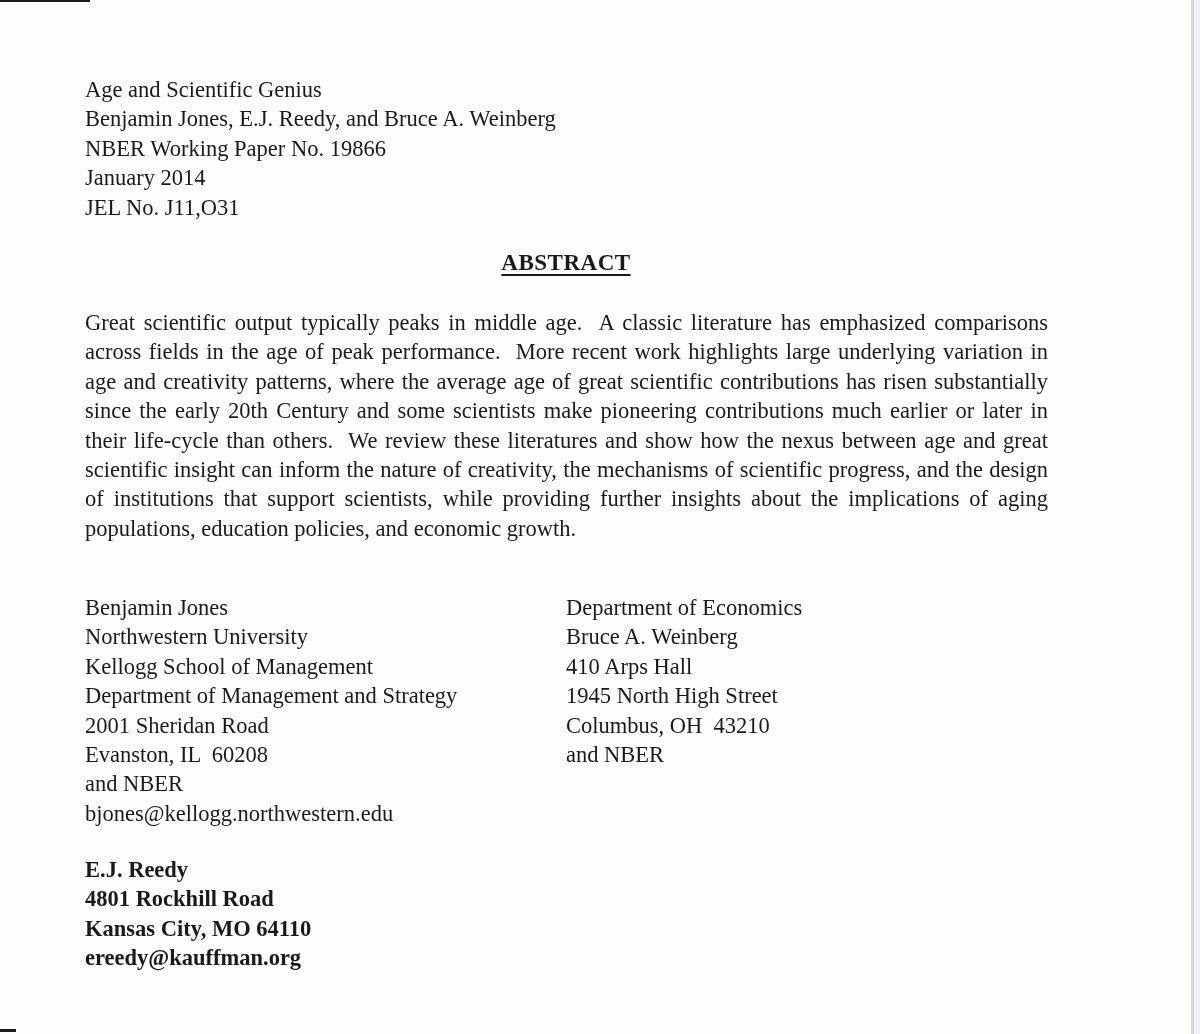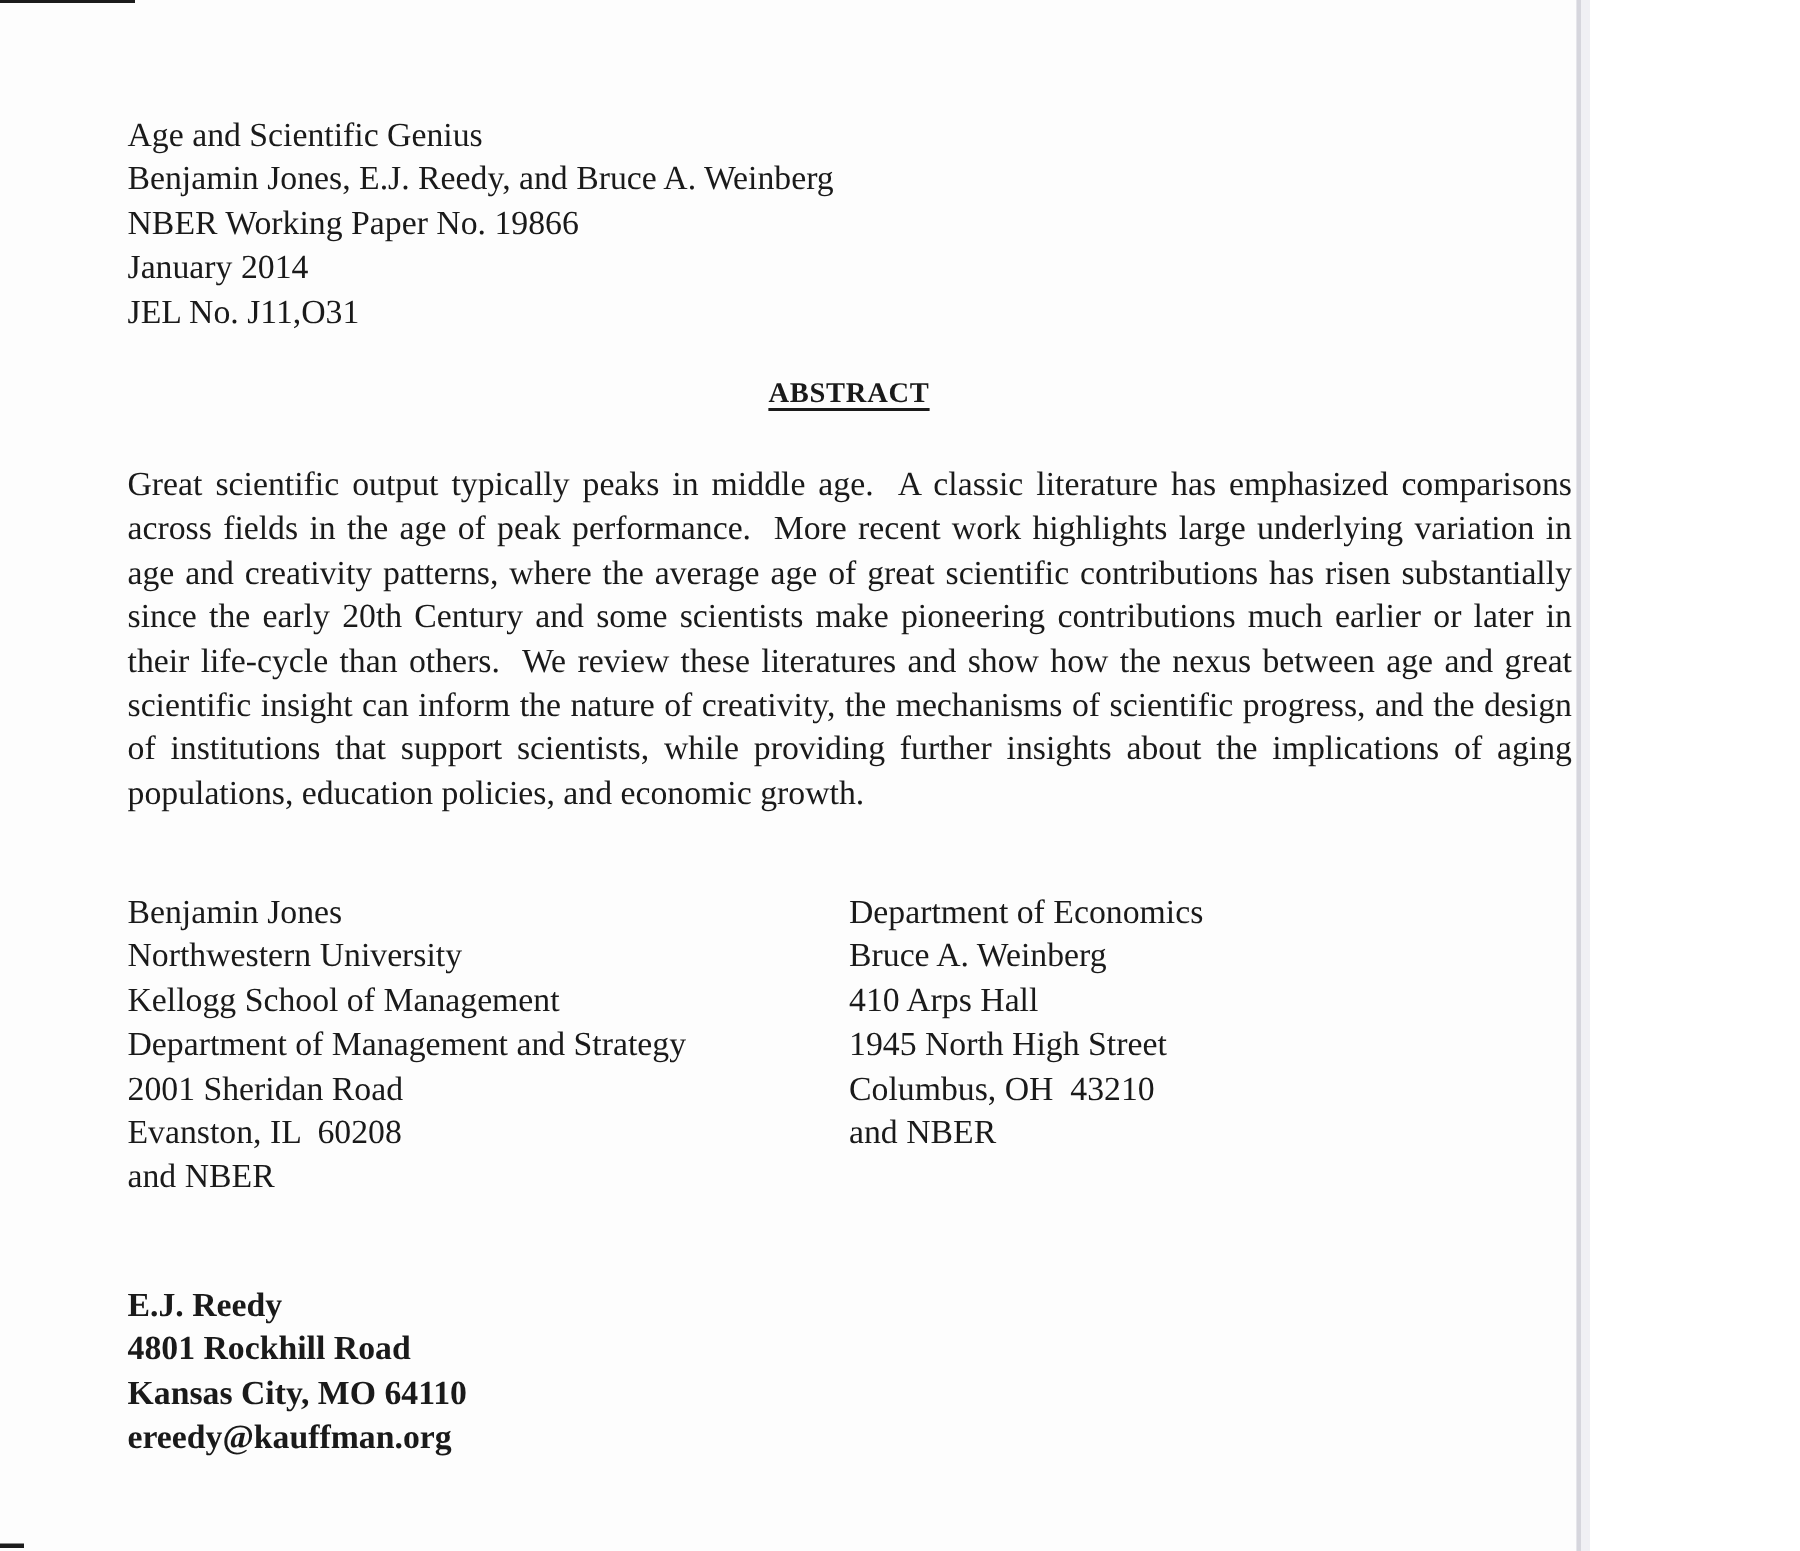--- a/index.html
+++ b/index.html
@@ -7,21 +7,21 @@
     padding: 0;
     background: #ffffff;
   }
   body {
     width: 1200px;
     height: 1034px;
     overflow: hidden;
   }
   .page {
     position: relative;
-    width: 1060px;
+    width: 1200px;
     height: 1034px;
     background: #fdfdfd;
     font-family: "Liberation Serif", "DejaVu Serif", serif;
     color: #1a1a1a;
     font-size: 22.5px;
     line-height: 29.4px;
   }
   .text-line {
     white-space: pre-wrap;
   }
@@ -30,21 +30,21 @@
     left: 85px;
     top: 75px;
   }
   .abstract-heading {
     position: absolute;
     left: 85px;
     top: 248px;
     width: 962px;
     text-align: center;
     font-weight: bold;
-    font-size: 19px;
+    font-size: 23px;
     letter-spacing: 0.5px;
     text-decoration: underline;
     text-decoration-thickness: 2px;
     text-underline-offset: 4px;
   }
   .abstract-text {
     position: absolute;
     left: 85px;
     top: 308px;
     width: 963px;
@@ -101,20 +101,21 @@
   <div class="abstract-text">Great scientific output typically peaks in middle age.  A classic literature has emphasized comparisons across fields in the age of peak performance.  More recent work highlights large underlying variation in age and creativity patterns, where the average age of great scientific contributions has risen substantially since the early 20th Century and some scientists make pioneering contributions much earlier or later in their life-cycle than others.  We review these literatures and show how the nexus between age and great scientific insight can inform the nature of creativity, the mechanisms of scientific progress, and the design of institutions that support scientists, while providing further insights about the implications of aging populations, education policies, and economic growth.</div>
 
   <div class="author-block ab-jones">
     <div class="text-line">Benjamin Jones</div>
     <div class="text-line">Northwestern University</div>
     <div class="text-line">Kellogg School of Management</div>
     <div class="text-line">Department of Management and Strategy</div>
     <div class="text-line">2001 Sheridan Road</div>
     <div class="text-line">Evanston, IL  60208</div>
     <div class="text-line">and NBER</div>
+    <div class="text-line">bjones@kellogg.northwestern.edu</div>
   </div>
 
   <div class="author-block ab-weinberg">
     <div class="text-line">Department of Economics</div>
     <div class="text-line">Bruce A. Weinberg</div>
     <div class="text-line">410 Arps Hall</div>
     <div class="text-line">1945 North High Street</div>
     <div class="text-line">Columbus, OH  43210</div>
     <div class="text-line">and NBER</div>
   </div>

